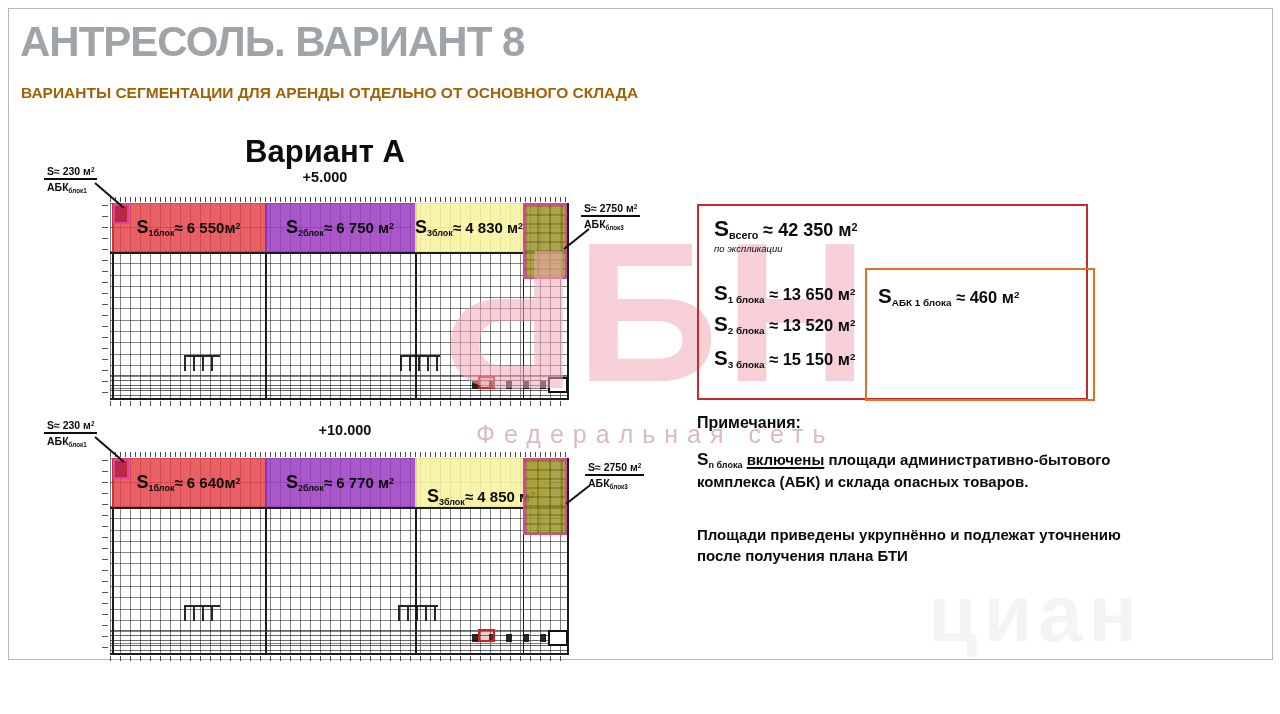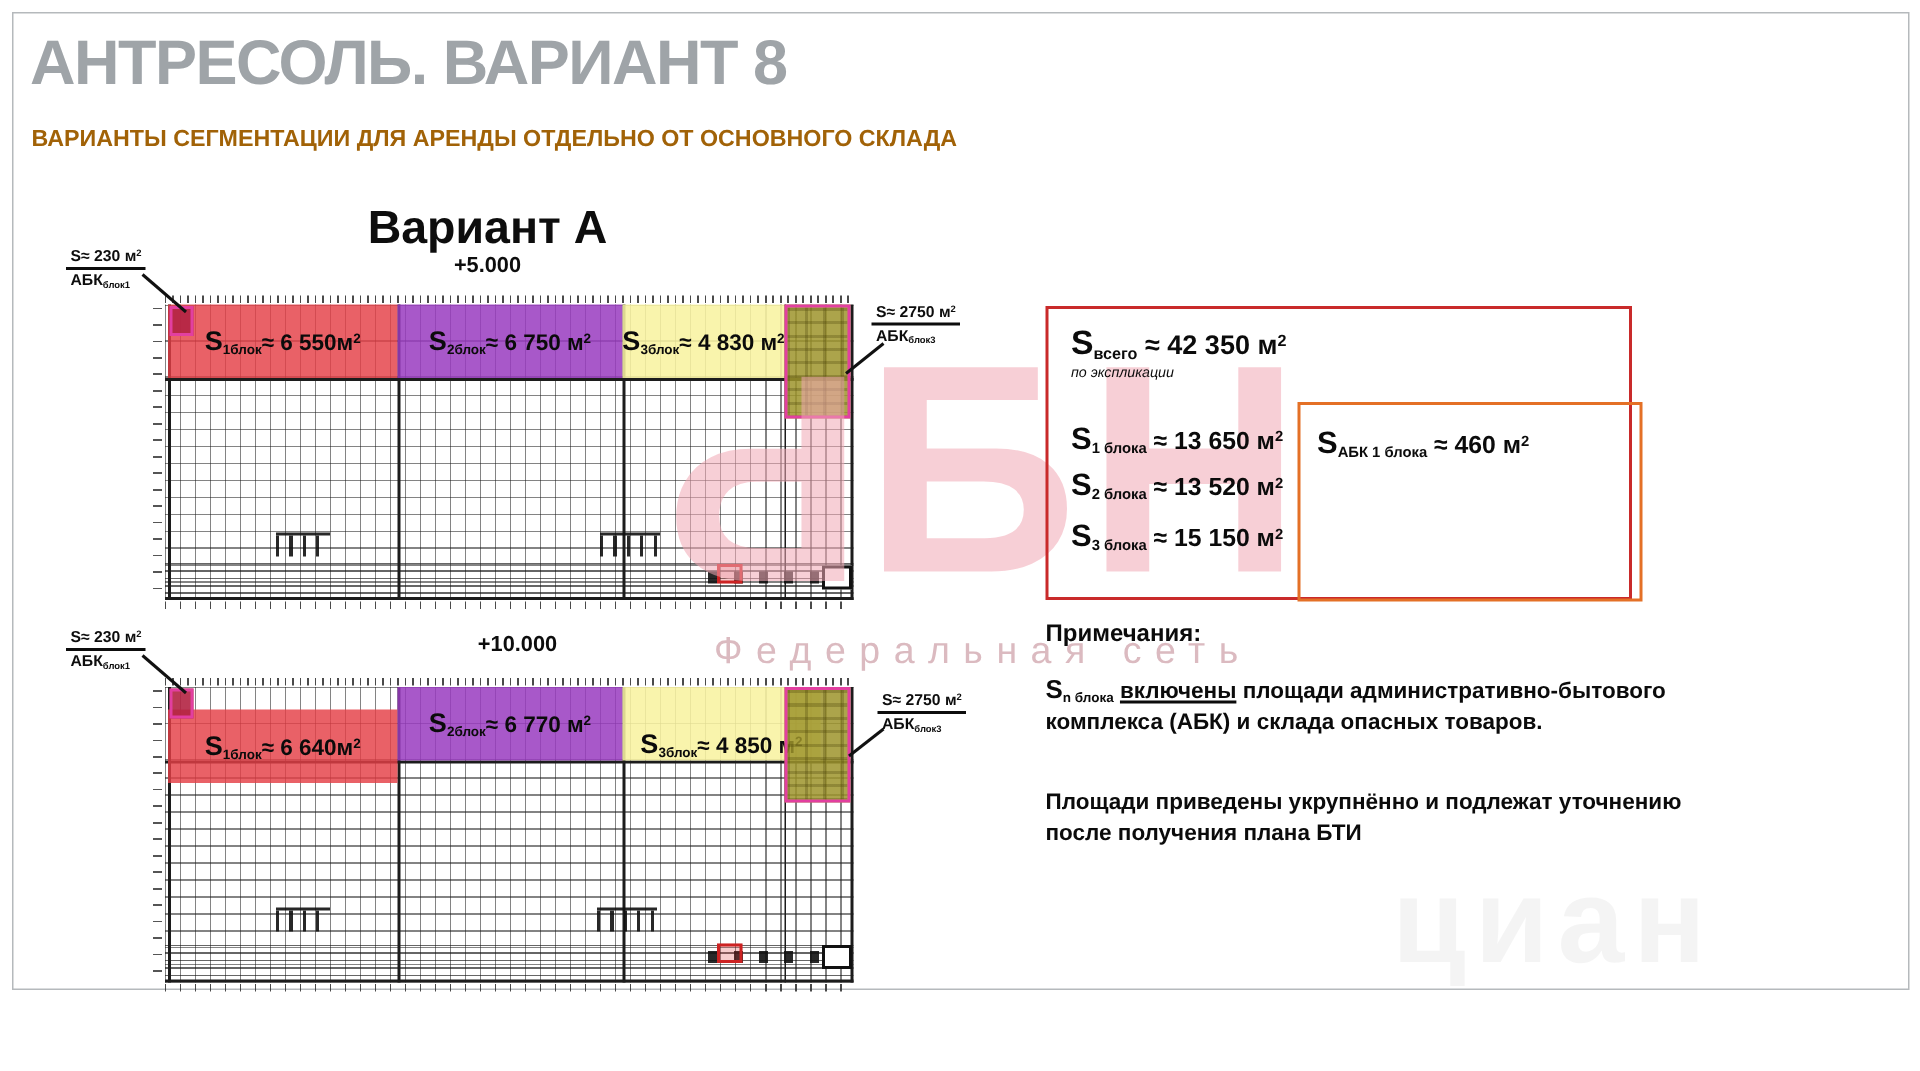--- a/index.html
+++ b/index.html
@@ -158,21 +158,21 @@
       <div class="dense"></div>
       <div class="vl" style="left:2px;"></div>
       <div class="vl" style="left:155px;"></div>
       <div class="vl" style="left:305px;"></div>
       <div class="vl thin" style="left:413px;"></div>
       <div class="vl" style="left:457px;"></div>
       <div class="hl" style="top:49px;"></div>
       <div class="hl" style="top:195px;"></div>
     </div>
 
-    <div class="strip red" style="left:12px;width:153px;margin-top:15px;">
+    <div class="strip red" style="left:12px;width:153px;">
       <span class="block-label"><span class="s">S</span><sub>1блок</sub><span>≈ 6 640м</span><sup>2</sup></span>
     </div>
     <div class="strip purple" style="left:165px;width:150px;">
       <span class="block-label"><span class="s">S</span><sub>2блок</sub><span>≈ 6 770 м</span><sup>2</sup></span>
     </div>
     <div class="strip yellow" style="left:315px;width:132px;align-items:flex-end;">
       <span class="block-label"><span class="s">S</span><sub>3блок</sub><span>≈ 4 850 м</span><sup>2</sup></span>
     </div>
     <div class="abk-block" style="left:423px;width:44px;height:77px;"></div>
     <div class="mini-abk"></div>

